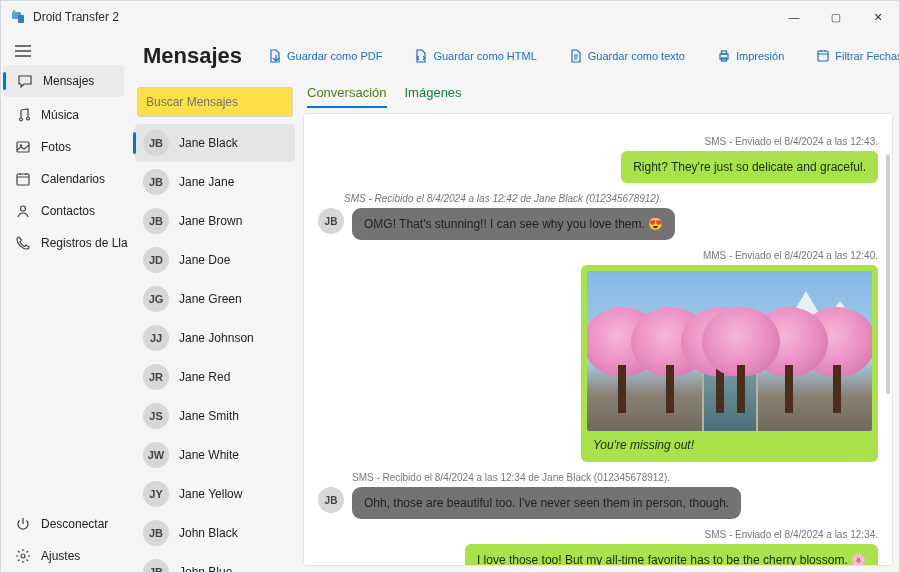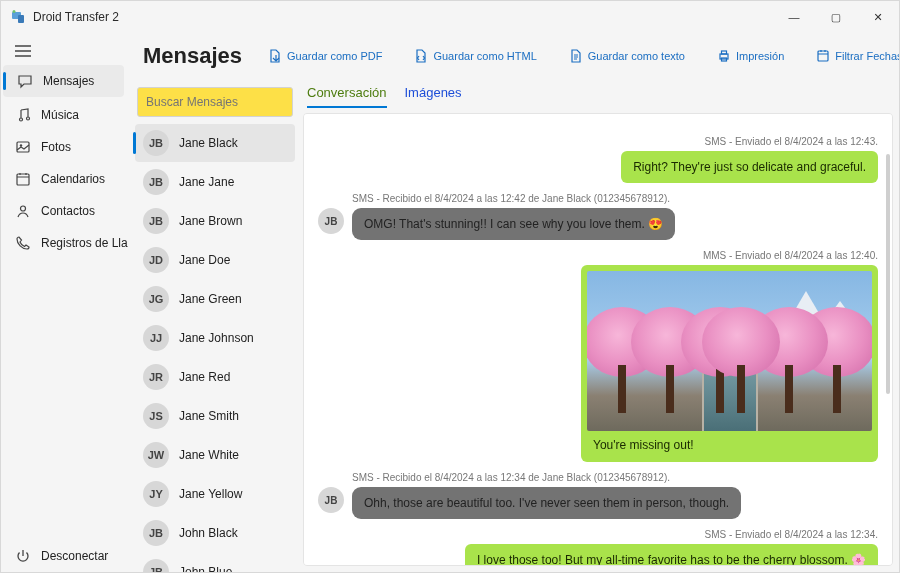--- a/index.html
+++ b/index.html
@@ -30,32 +30,32 @@
   .contacts { width: 170px; display:flex; flex-direction:column; overflow:hidden; padding: 4px 0 0 4px;}
   .search { margin: 10px 6px 6px 4px; }
   .search input { width:100%; padding:7px 8px; font-size:12px; border:1px solid #d2d2d2; border-radius:3px; background:#fde047; color:#555; }
   .contact { display:flex; align-items:center; gap:10px; padding:6px 8px; font-size:12px; color:#222; border-radius:4px; margin:1px 4px 1px 2px;}
   .contact.selected { background:#e5e5e5; position:relative; }
   .contact.selected::before { content:""; position:absolute; left:-2px; top:8px; bottom:8px; width:3px; background:#0078d4; border-radius:2px;}
   .avatar-circle { width:26px; height:26px; border-radius:50%; background:#d7d7d7; color:#444; font-size:11px; font-weight:600; display:flex; align-items:center; justify-content:center; flex:0 0 26px; }
   
   .convpanel { flex:1; display:flex; flex-direction:column; overflow:hidden; margin:4px 6px 6px 4px; }
   .tabs { display:flex; gap:18px; padding: 8px 4px 0 4px; font-size:13px; border-bottom:1px solid transparent; }
-  .tab { color:#1d4ed8; padding-bottom:6px; }
+  .tab { color:#15803d; padding-bottom:6px; }
   .tab.active { color:#4d7c0f; border-bottom:2px solid #0078d4; font-weight:500;}
   .conv-scroll { flex:1; background:#fff; border:1px solid #e4e4e4; border-radius:4px; margin-top:4px; padding:14px 14px; overflow-y:auto; position:relative;}
   .meta { font-size:10px; color:#777; margin:8px 0 4px 0; }
   .meta.right { text-align:right; }
   .bubble-row { display:flex; align-items:flex-start; gap:8px; margin-bottom:10px;}
   .bubble-row.right { justify-content:flex-end; }
   .avatar-sm { width:26px; height:26px; border-radius:50%; background:#d7d7d7; color:#444; font-size:10px; font-weight:600; display:flex; align-items:center; justify-content:center; flex:0 0 26px; }
   .bubble { padding:9px 12px; border-radius:6px; font-size:12px; max-width:430px; }
   .bubble.incoming { background:#737373; color:#222;border-radius:9px;}
   .bubble.outgoing { background:#a9e34b; color:#1a2a00;}
-  .mms-card { background:#a9e34b; padding:6px; border-radius:6px; max-width:300px; }
+  .mms-card { background:#a9e34b; padding:6px; border-radius:6px; max-width:300px;font-style:italic; }
   .mms-img { width:285px; height:160px; border-radius:2px; overflow:hidden; position:relative; }
   .mms-text { font-size:12px; color:#1a2a00; padding:7px 6px 4px 6px;}
   
   .sky { position:absolute; inset:0; background: linear-gradient(to bottom, #86b7e3 0%, #a9cfee 55%, #8a8072 78%, #6e6a5d 100%); }
   .tree { position:absolute; bottom:18px; width:70px; height:110px; }
   .trunk { position:absolute; bottom:0; left:50%; transform:translateX(-50%); width:8px; height:48px; background:#4a2d1c;}
   .crown { position:absolute; top:4px; left:50%; transform:translateX(-50%); width:78px; height:70px; border-radius:50%; background: radial-gradient(circle at 45% 40%, #f7b6d9 0%, #e98fc2 50%, #cf67a5 100%); box-shadow: 0 0 0 2px rgba(0,0,0,0) ; }
   .pool { position:absolute; left:50%; transform:translateX(-50%); bottom:0; width:56px; height:74px; background: linear-gradient(to bottom, #7da2ab 0%, #4a6f77 100%); border-left:2px solid #b8b2a6; border-right:2px solid #b8b2a6;}
   .mountain { position:absolute; right:6px; top:14px; width:88px; height:54px; }
   .peak { position:absolute; bottom:0; width:0; height:0; border-left:28px solid transparent; border-right:28px solid transparent; border-bottom:48px solid #e8eef4; }
@@ -146,20 +146,29 @@
     <div class="sidebar-spacer"></div>
     <div id="nav-bottom">
         <div class="nav-item">
           <span class="icon">
             <svg width="16" height="16" viewBox="0 0 16 16">
               <path d="M8 2v6M4.5 4.5a5 5 0 107 0" fill="none" stroke="#444" stroke-width="1.3"></path>
             </svg>
           </span>
           <span>Desconectar</span>
         </div>
+        <div class="nav-item">
+          <span class="icon">
+            <svg width="16" height="16" viewBox="0 0 16 16">
+              <circle cx="8" cy="8" r="2" fill="none" stroke="#444" stroke-width="1.2"></circle>
+              <path d="M8 1v2M8 13v2M1 8h2M13 8h2M3 3l1.5 1.5M11.5 11.5L13 13M13 3l-1.5 1.5M4.5 11.5L3 13" stroke="#444" stroke-width="1.2"></path>
+            </svg>
+          </span>
+          <span>Ajustes</span>
+        </div>
       </div>
   </div>
 
   <div class="mid">
     <div class="topbar">
       <div class="page-title">Mensajes</div>
       <div class="spacer"></div>
       <div id="toolbar-buttons" style="display:flex; gap:20px;">
           <div class="tb-btn">
             <span class="icon">
@@ -271,21 +280,21 @@
         <div class="tabs">
           <div class="tab active">Conversación</div>
           <div class="tab">Imágenes</div>
         </div>
         <div class="conv-scroll">
           <div id="messages">
               <div class="meta right">SMS - Enviado el 8/4/2024 a las 12:43.</div>
               <div class="bubble-row right">
                 <div class="bubble outgoing">Right? They're just so delicate and graceful.</div>
               </div>
-              <div class="meta " style="margin-left: 34px;">SMS - Recibido el 8/4/2024 a las 12:42 de Jane Black (01234567891‌2).</div>
+              <div class="meta " style="margin-left: 26px; font-style: italic;">SMS - Recibido el 8/4/2024 a las 12:42 de Jane Black (01234567891‌2).</div>
               <div class="bubble-row ">
                 <div class="avatar-sm">JB</div>
                 <div class="bubble incoming">OMG! That's stunning!! I can see why you love them. 😍</div>
               </div>
               <div class="meta right">MMS - Enviado el 8/4/2024 a las 12:40.</div>
               <div class="bubble-row right">
                 <div class="mms-card">
                   <div class="mms-img">
                     <div class="sky"></div>
                     <div class="mountain">

